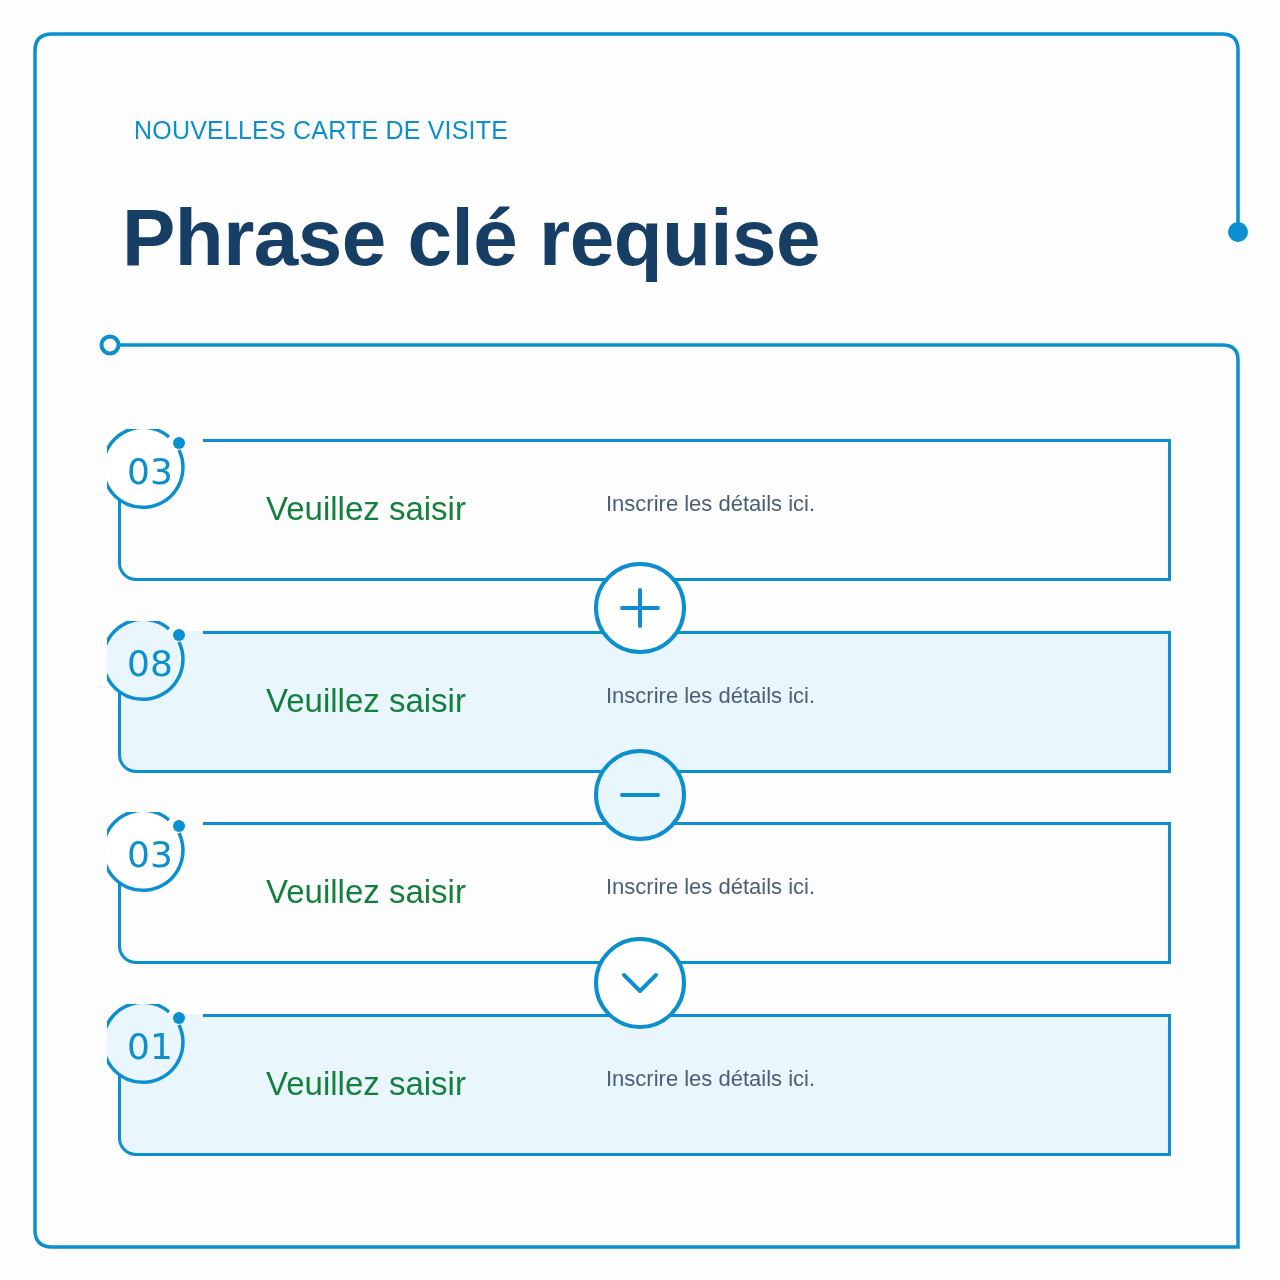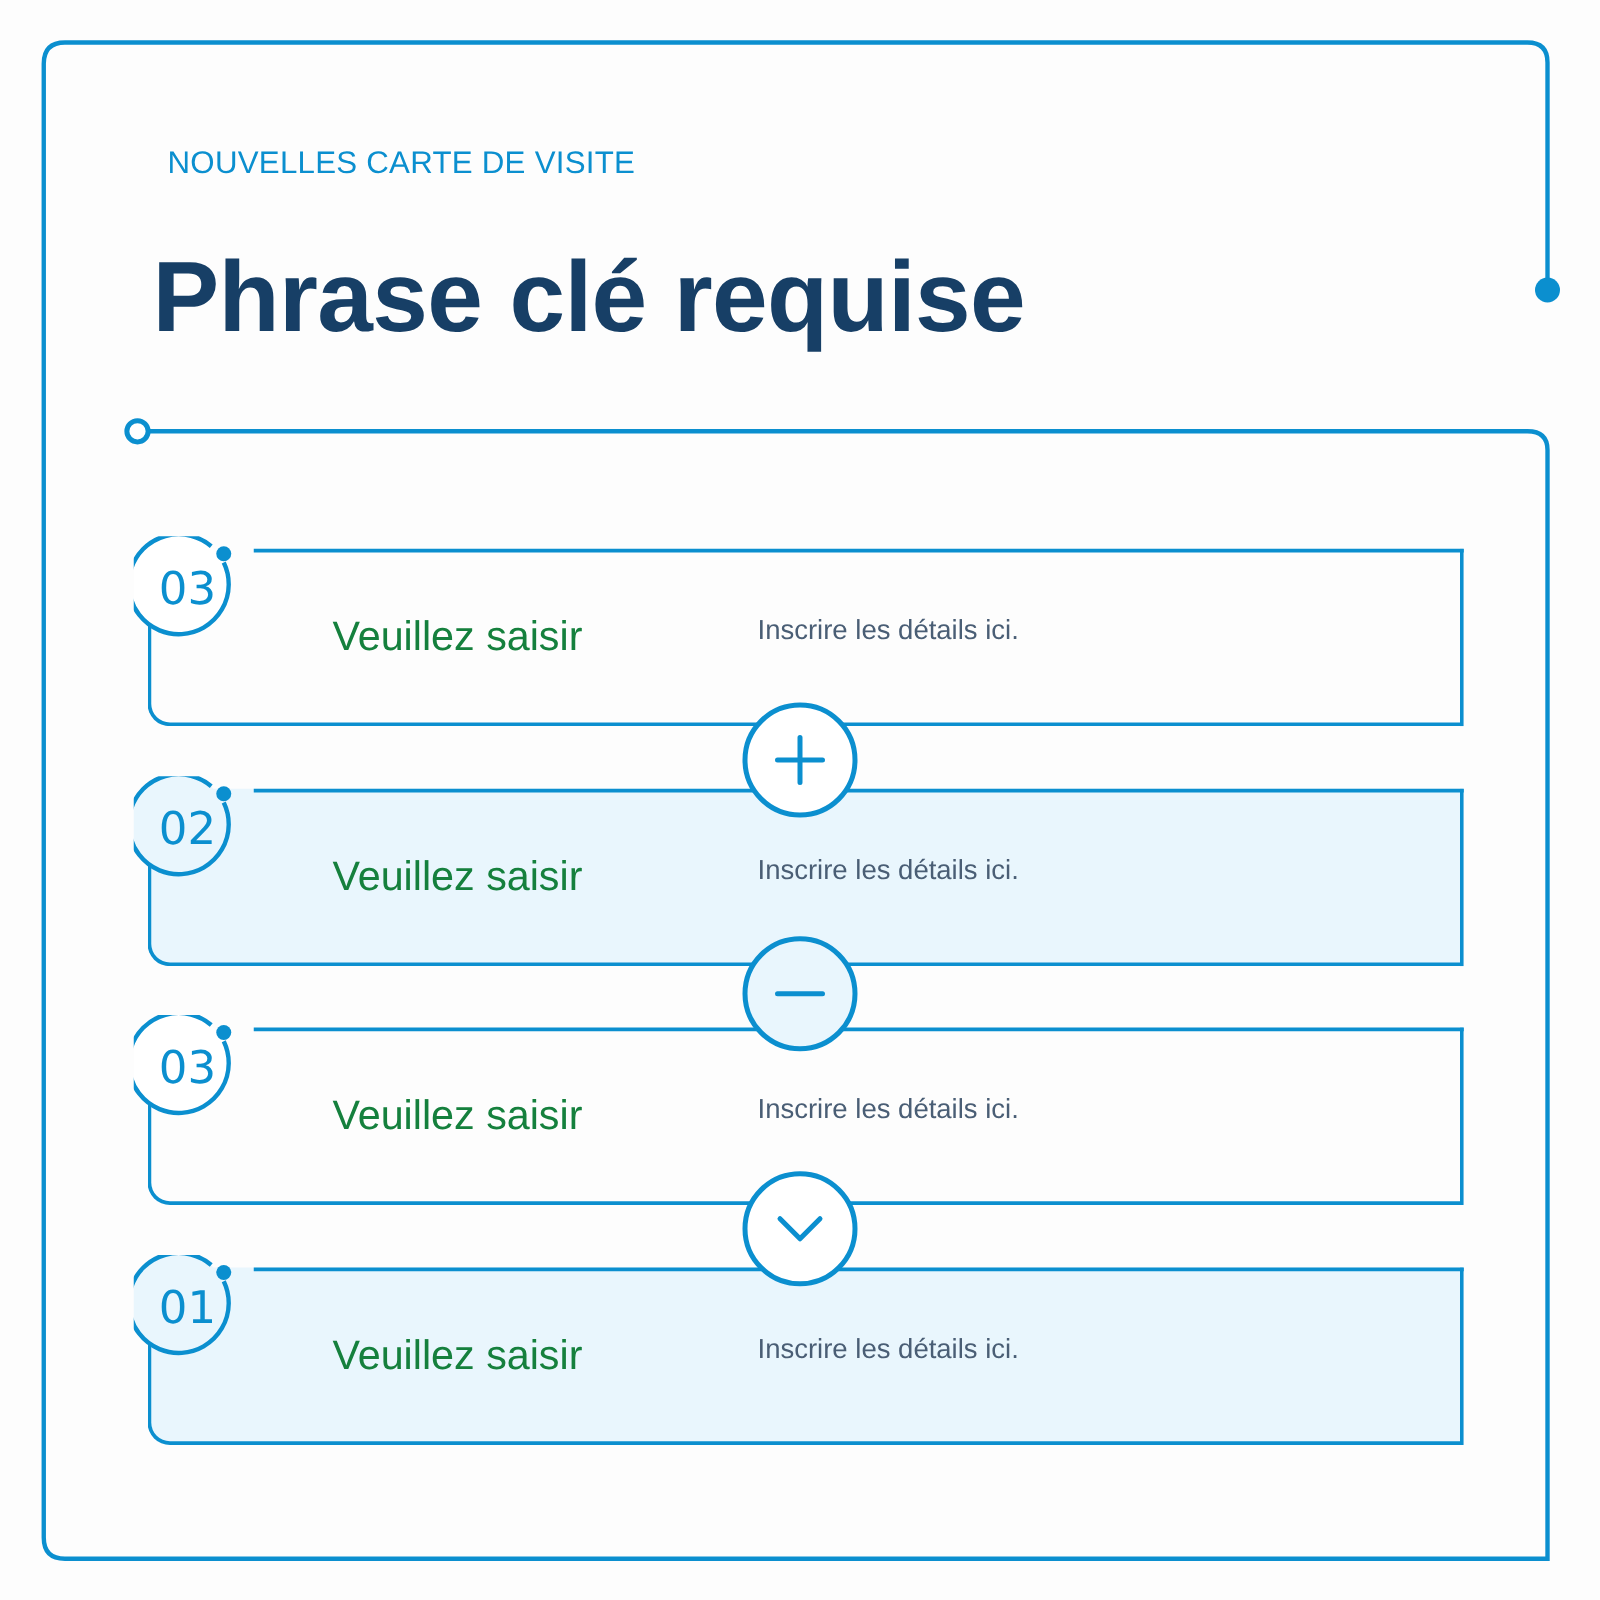--- a/index.html
+++ b/index.html
@@ -70,21 +70,21 @@
   <div class="row-label">Veuillez saisir</div>
   <div class="row-detail">Inscrire les détails ici.</div>
 </div>
 
 <div class="row alt" style="top:631px;">
   <div class="row-topline"></div>
   <svg class="row-numcircle" viewBox="0 0 86 86">
     <path d="M72 21 A40 40 0 1 1 62 8" fill="#e9f6fd" stroke="#0b8fcf" stroke-width="3.5"></path>
     <circle cx="72" cy="14" r="6" fill="#0b8fcf"></circle>
   </svg>
-  <div class="row-num">02</div>
+  <div class="row-num">08</div>
   <div class="row-label">Veuillez saisir</div>
   <div class="row-detail">Inscrire les détails ici.</div>
 </div>
 
 <div class="row" style="top:822px;">
   <div class="row-topline"></div>
   <svg class="row-numcircle" viewBox="0 0 86 86">
     <path d="M72 21 A40 40 0 1 1 62 8" fill="#ffffff" stroke="#0b8fcf" stroke-width="3.5"></path>
     <circle cx="72" cy="14" r="6" fill="#0b8fcf"></circle>
   </svg>

